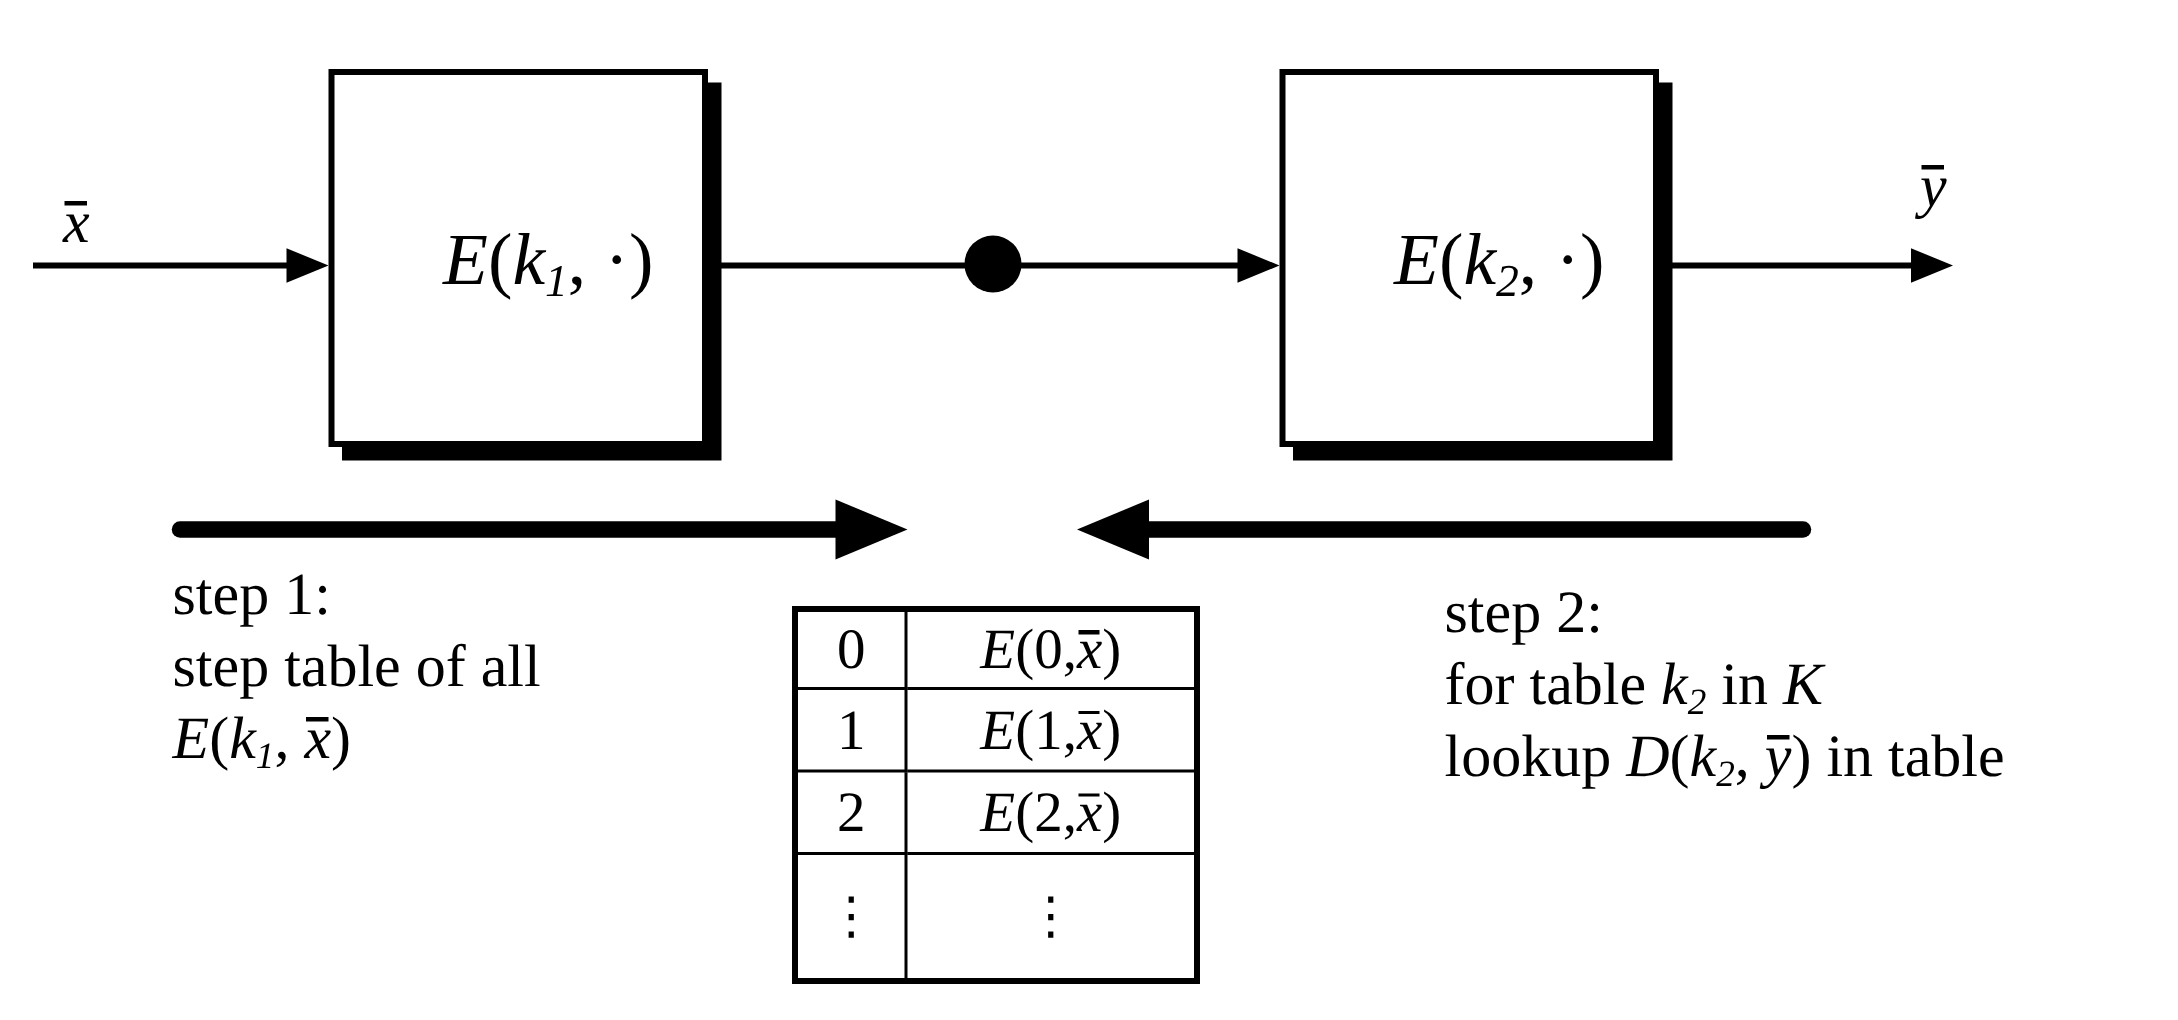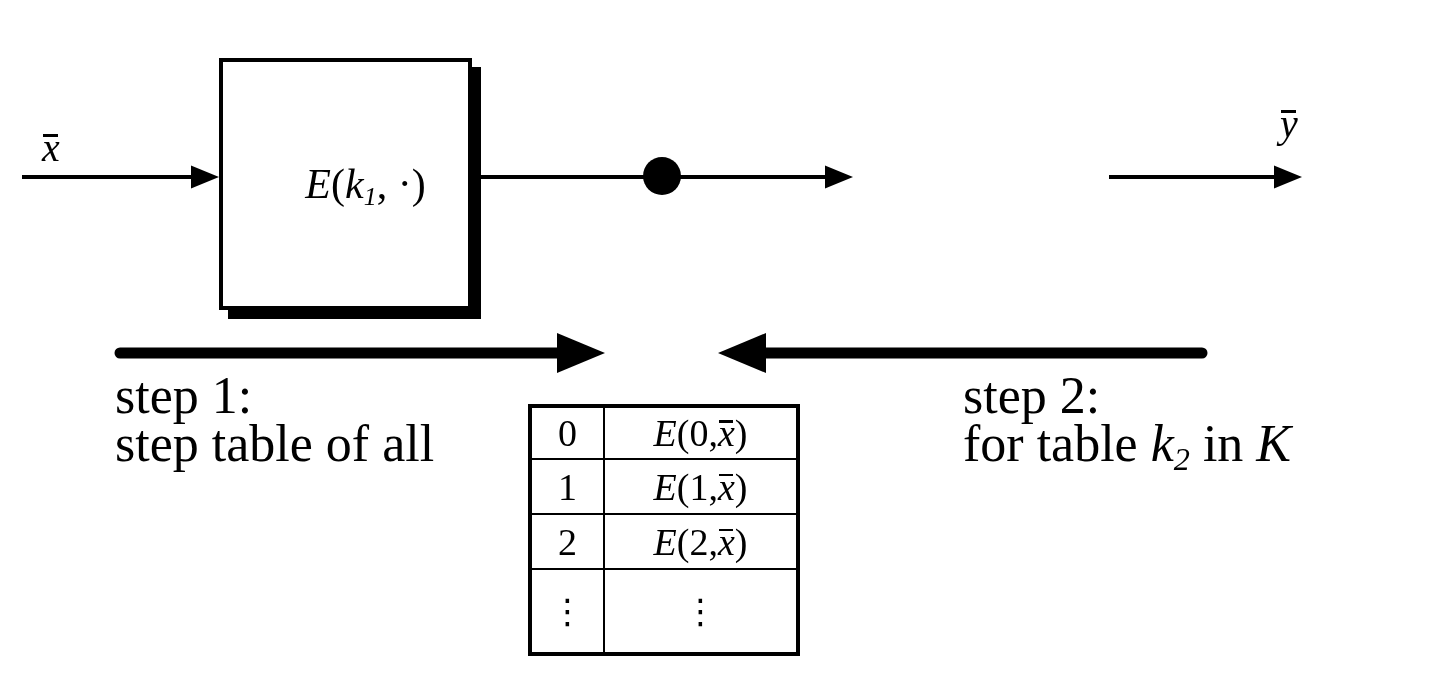--- a/index.html
+++ b/index.html
@@ -9,32 +9,32 @@
     height: 680px;
     background: #ffffff;
     font-family: "Liberation Serif", "DejaVu Serif", serif;
     color: #000;
     overflow: hidden;
   }
   #wires { position: absolute; left: 0; top: 0; z-index: 1; }
 
   .encbox {
     position: absolute;
-    top: 58px;
+    top: 46px;
     width: 253px;
     height: 252px;
     box-sizing: border-box;
     background: #ffffff;
     border: 4px solid #000;
     box-shadow: 9px 9px 0 0 #000;
     display: flex;
     align-items: center;
     justify-content: center;
     z-index: 2;
-    font-size: 42px;
+    font-size: 49px;
     padding-left: 40px;
   }
   #box1 { left: 219px; }
   #box2 { left: 853px; }
 
   .it { font-style: italic; }
   sub.msub {
     font-style: italic;
     font-size: 0.62em;
     line-height: 0;
@@ -60,27 +60,27 @@
     position: absolute;
     font-size: 40px;
     z-index: 2;
   }
   #input-label { left: 42px; top: 124px; }
   #output-label { left: 1280px; top: 100px; }
 
   .step-text {
     position: absolute;
     top: 372px;
-    font-size: 52px;
+    font-size: 40px;
     line-height: 48px;
     white-space: nowrap;
     z-index: 2;
   }
   #step1-text { left: 115px; }
-  #step2-text { left: 963px; }
+  #step2-text { left: 963px; margin-top: 12px; }
 
   #lookup-table {
     position: absolute;
     left: 528px;
     top: 404px;
     width: 272px;
     height: 252px;
     box-sizing: border-box;
     border: 4px solid #000;
     background: #fff;
@@ -127,29 +127,34 @@
     <line x1="763" y1="353" x2="1202" y2="353" stroke="#000" stroke-width="11" stroke-linecap="round"></line>
     <polygon points="718,353 766,333 766,373" fill="#000"></polygon>
   </svg>
 
   <div id="input-label" class="io-label"><span class="bar">x</span></div>
   <div id="output-label" class="io-label"><span class="bar">y</span></div>
 
   <div id="box1" class="encbox">
     <span><span class="it">E</span><span>(</span><span class="it">k</span><sub class="msub">1</sub><span>, ·)</span></span>
   </div>
+  <div id="box2" class="encbox">
+    <span><span class="it">E</span><span>(</span><span class="it">k</span><sub class="msub">2</sub><span>, ·)</span></span>
+  </div>
 
   <div id="step1-text" class="step-text">
     <div>step 1:</div>
     <div>step table of all</div>
+    <div><span class="it">E</span><span>(</span><span class="it">k</span><sub class="msub">1</sub><span>, </span><span class="bar">x</span><span>)</span></div>
   </div>
 
   <div id="step2-text" class="step-text">
     <div>step 2:</div>
     <div><span>for table </span><span class="it">k</span><sub class="msub">2</sub><span> in </span><span class="it">K</span></div>
+    <div><span>lookup </span><span class="it">D</span><span>(</span><span class="it">k</span><sub class="msub">2</sub><span>, </span><span class="bar">y</span><span>) in table</span></div>
   </div>
 
   <div id="lookup-table">
     <div class="tcell keycol rowline">0</div>
     <div class="tcell rowline">
         <span class="it">E</span>
         <span>(0, </span>
         <span class="bar">x</span>
         <span>)</span>
       </div>

